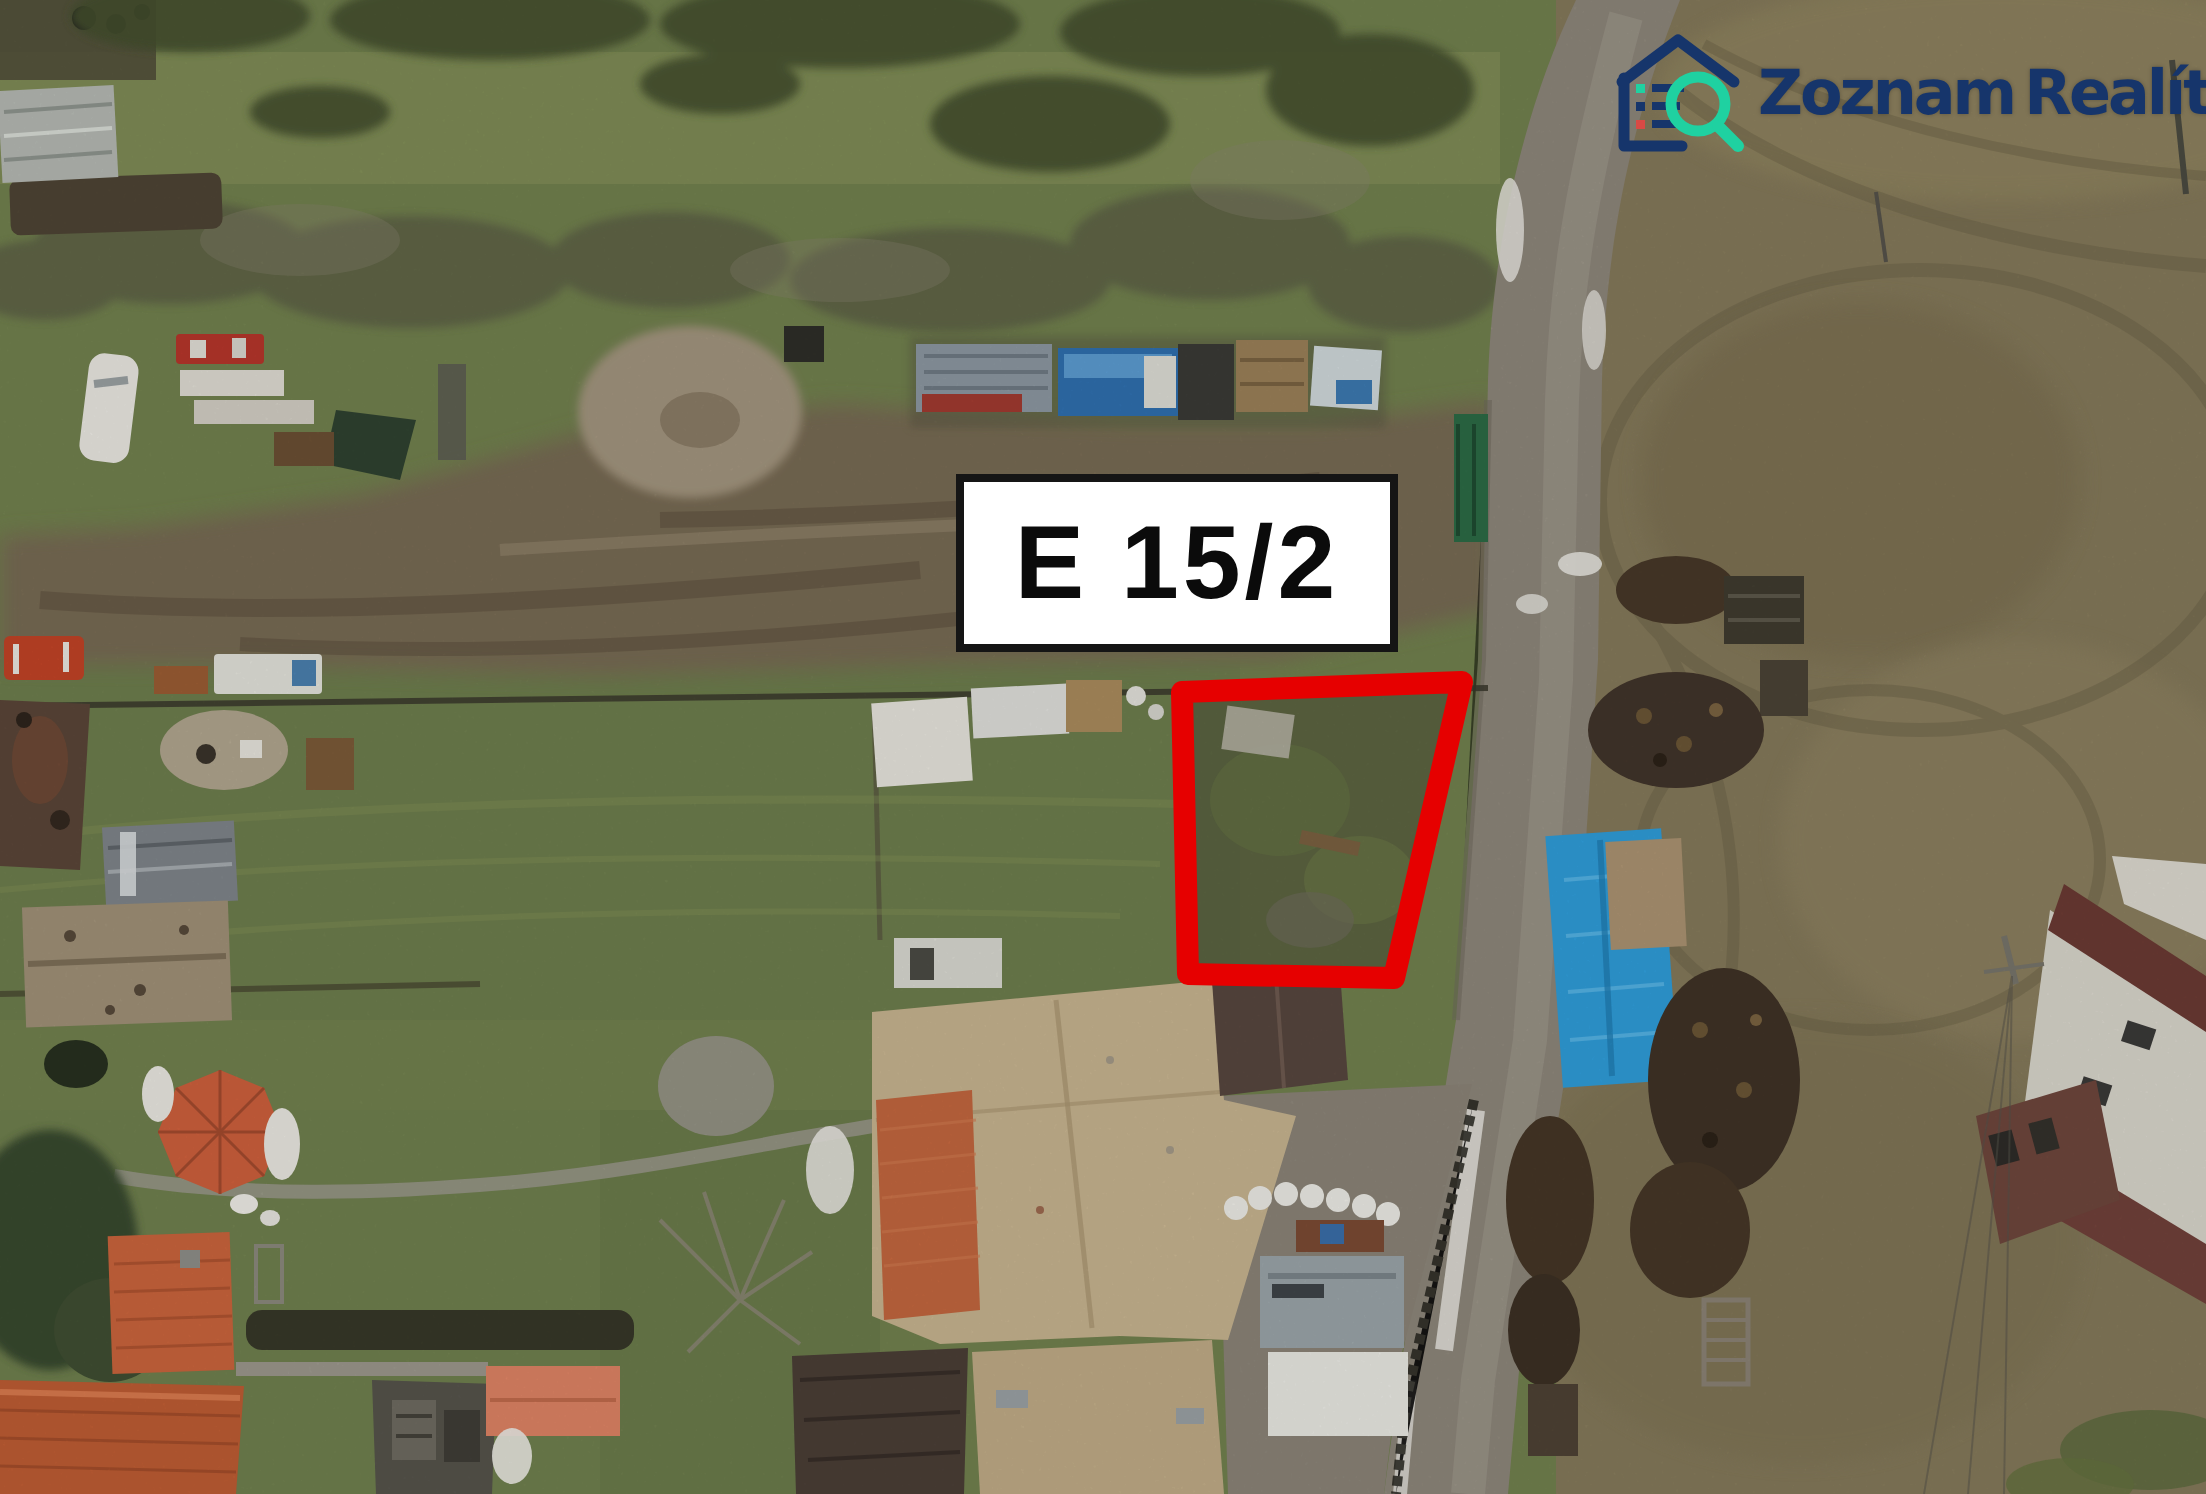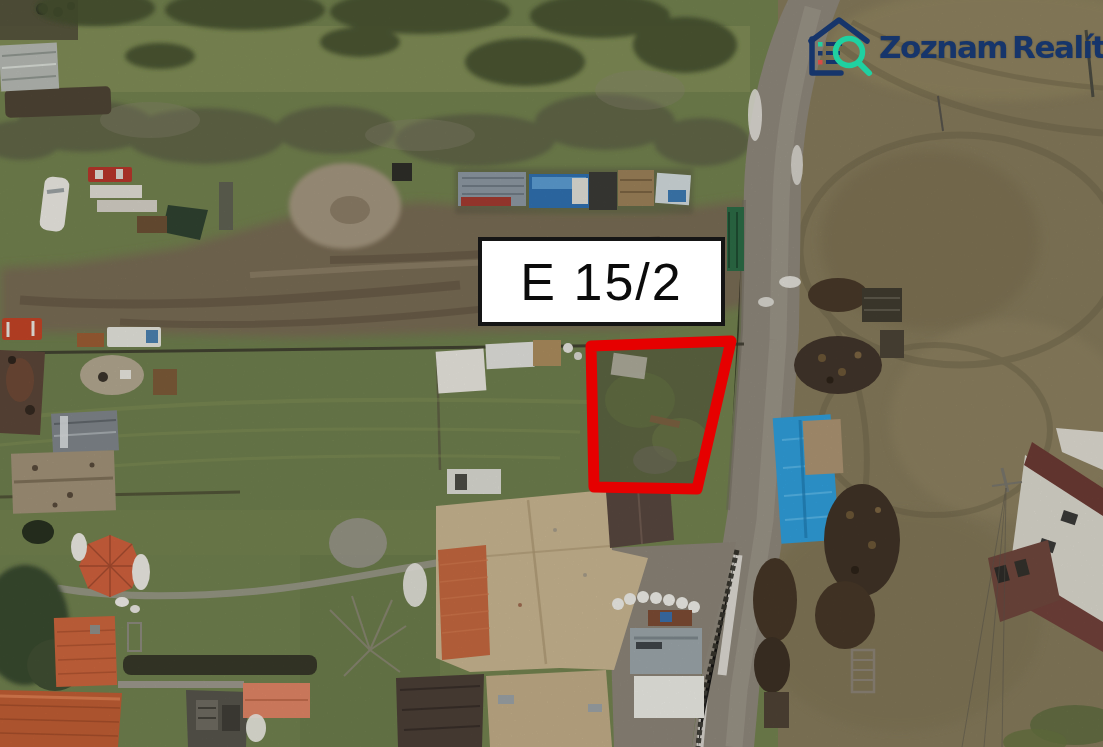--- a/index.html
+++ b/index.html
@@ -3,24 +3,24 @@
 <meta charset="utf-8">
 <style>
   html,body{margin:0;padding:0;background:#222;}
   .stage{
     position:relative;width:1103px;height:747px;overflow:hidden;
     background:#75814f;
     font-family:"Liberation Sans", sans-serif;
   }
   .stage svg.scene{position:absolute;left:0;top:0;display:block;}
   .parcel-label{
-    position:absolute;left:478px;top:237px;width:247px;height:89px;
+    position:absolute;left:478px;top:237px;width:221px;height:89px;
     background:#ffffff;border:4px solid #151515;box-sizing:border-box;
     display:flex;align-items:center;justify-content:center;
-    font-weight:normal;font-size:52px;letter-spacing:2px;color:#0b0b0b;
+    font-weight:bold;font-size:52px;letter-spacing:2px;color:#0b0b0b;
     font-family:"Liberation Sans", sans-serif;
   }
   .logo{
     position:absolute;left:801px;top:14px;display:flex;align-items:center;
   }
   .logo .brand{
     font-weight:bold;font-size:31px;letter-spacing:-1.5px;color:#16356b;
     font-family:"DejaVu Sans", sans-serif;white-space:nowrap;
     text-shadow:0 0 2px rgba(0,0,0,0.25);
   }

